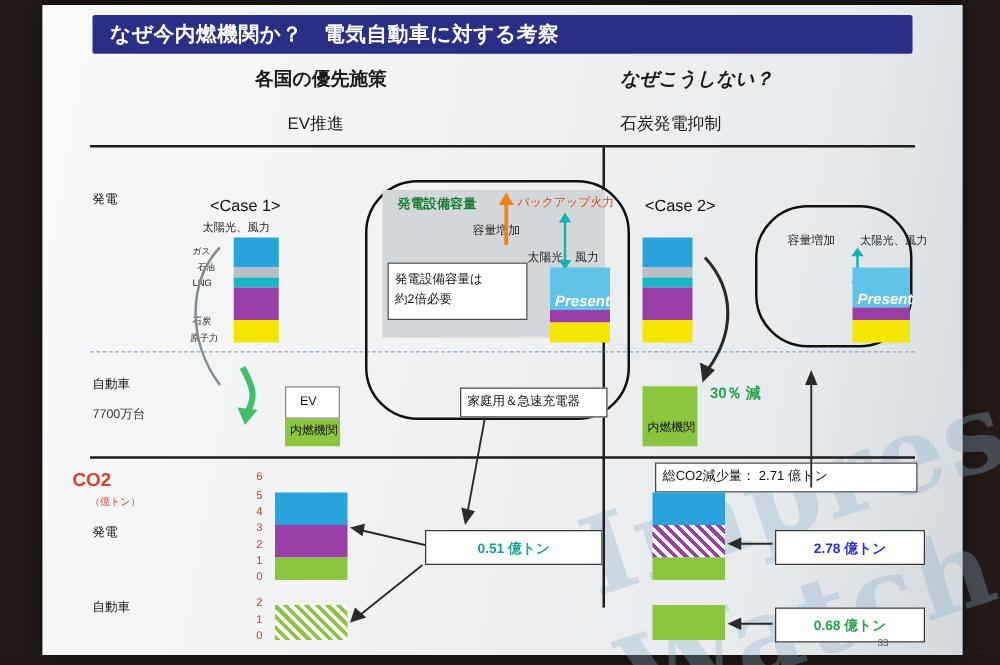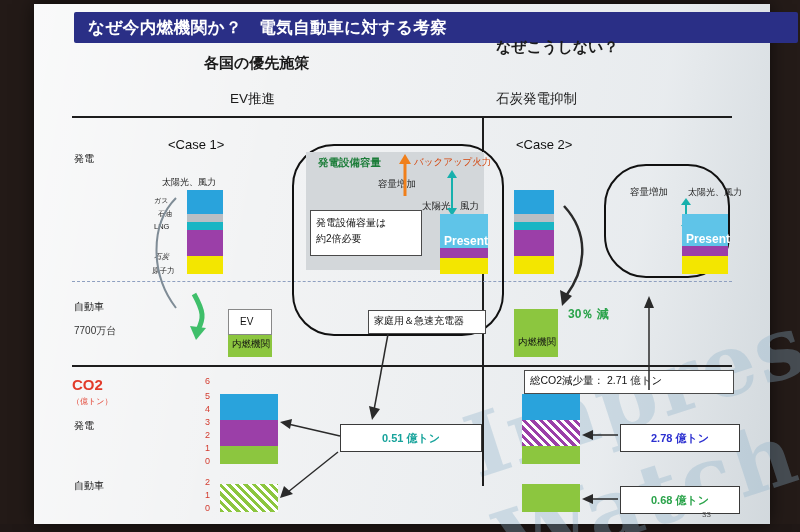--- a/index.html
+++ b/index.html
@@ -20,36 +20,36 @@
     background:linear-gradient(100deg,rgba(255,255,255,.55),rgba(236,240,243,0) 32%,rgba(214,222,228,.35) 78%,rgba(178,190,198,.5));
     pointer-events:none;
   }
   .left-dark{position:absolute;left:0;top:0;width:34px;height:532px;background:#231a17;}
   .right-dark{position:absolute;left:770px;top:0;width:30px;height:532px;background:#241b18;}
   .bottom-dark{position:absolute;left:0;top:524px;width:800px;height:8px;background:#201816;}
   .top-dark{position:absolute;left:0;top:0;width:800px;height:4px;background:#201816;}
 
   
   .titlebar{
-    position:absolute;left:40px;top:8px;width:724px;height:31px;
+    position:absolute;left:40px;top:8px;width:656px;height:31px;
     background:#2a2f86;border-radius:2px;
     display:flex;align-items:center;
   }
   .titlebar .t{
     color:#ffffff;font-size:16.5px;font-weight:bold;letter-spacing:.5px;padding-left:14px;
     white-space:nowrap;
   }
   .ctext{position:absolute;white-space:nowrap;}
 
   
   .h1{font-size:15px;color:#1b1b1b;font-weight:bold;}
   .h2{font-size:13.5px;color:#1b1b1b;}
   .rowlabel{font-size:10px;color:#111;}
   .small{font-size:10px;color:#333;}
-  .caseTitle{font-size:13px;color:#111;}
+  .caseTitle{font-size:13px;color:#111;margin-top:20px;}
 
   
   .hrule{position:absolute;background:#1d1d1d;height:1.5px;}
   .vrule{position:absolute;background:#1d1d1d;width:1.5px;}
   .dashrule{position:absolute;height:0;border-top:1px dashed #8fa0c0;}
 
   
   .bar{position:absolute;}
   .seg{position:absolute;left:0;width:100%;}
   .seg.blue{background:#29a3dc;}
@@ -84,21 +84,21 @@
   .teal-txt{color:#17a39b;font-weight:bold;}
 
   .arrowsvg{position:absolute;overflow:visible;}
 
   .watermark{
     position:absolute;color:rgba(140,175,200,.33);font-size:86px;font-weight:bold;
     font-family:"DejaVu Serif",serif;transform:rotate(-18deg);letter-spacing:2px;
     pointer-events:none;
   }
   .pagenum{position:absolute;font-size:8px;color:#555;}
-  .presentTag{position:absolute;color:#ffffff;font-weight:bold;font-size:12px;}
+  .presentTag{position:absolute;color:#ffffff;font-weight:bold;font-style:italic;font-size:12px;}
 </style>
 </head>
 <body>
 
 <div id="stage">
 
   <div class="top-dark"></div>
   <div class="left-dark"></div>
   <div class="right-dark"></div>
   <div class="bottom-dark"></div>
@@ -106,44 +106,44 @@
   <div class="slide">
 
     <div class="watermark" style="left:440px;top:330px;">Impress Watch</div>
 
     <div class="titlebar">
       <div class="t">なぜ今内燃機関か？　電気自動車に対する考察</div>
     </div>
 
     <div class="ctext h1" style="left:170px;top:50px;text-align:center;">各国の優先施策</div>
     <div class="ctext h2" style="left:196px;top:86px;">EV推進</div>
-    <div class="ctext h1" style="left:462px;top:34px;">なぜこうしない？</div>
+    <div class="ctext h1" style="left:462px;top:50px;font-style:italic;">なぜこうしない？</div>
     <div class="ctext h2" style="left:462px;top:86px;">石炭発電抑制</div>
 
     <div class="hrule" style="left:38px;top:112px;width:660px;"></div>
     <div class="vrule" style="left:448px;top:112px;height:370px;"></div>
     <div class="dashrule" style="left:38px;top:277px;width:660px;"></div>
     <div class="hrule" style="left:38px;top:361px;width:660px;"></div>
 
     <div class="ctext rowlabel" style="left:40px;top:148px;">発電</div>
     <div class="ctext rowlabel" style="left:40px;top:296px;">自動車</div>
     <div class="ctext small" style="left:40px;top:320px;">7700万台</div>
-    <div class="co2title" style="left:38px;top:372px;">CO2</div>
+    <div class="co2title" style="left:24px;top:372px;">CO2</div>
     <div class="co2sub" style="left:38px;top:392px;">（億トン）</div>
     <div class="ctext rowlabel" style="left:40px;top:415px;">発電</div>
     <div class="ctext rowlabel" style="left:40px;top:475px;">自動車</div>
 
     <div class="ctext caseTitle" style="left:134px;top:133px;">&lt;Case 1&gt;</div>
     <div class="ctext caseTitle" style="left:482px;top:133px;">&lt;Case 2&gt;</div>
 
     <div class="ctext" style="left:128px;top:172px;font-size:9px;color:#222;">太陽光、風力</div>
     <div class="ctext" style="left:120px;top:192px;font-size:7px;color:#222;">ガス</div>
     <div class="ctext" style="left:124px;top:205px;font-size:7px;color:#222;">石油</div>
     <div class="ctext" style="left:120px;top:218px;font-size:7.5px;color:#222;">LNG</div>
-    <div class="ctext" style="left:120px;top:248px;font-size:7.5px;color:#222;font-style:italic;">石炭</div>
+    <div class="ctext" style="left:120px;top:248px;font-size:7.5px;color:#222;">石炭</div>
     <div class="ctext" style="left:118px;top:262px;font-size:7.5px;color:#222;">原子力</div>
 
     <div class="bar" style="left:153px;top:186px;width:36px;height:84px;">
       <div class="seg blue" style="top:0;height:24px;"></div>
       <div class="seg grey" style="top:24px;height:8px;"></div>
       <div class="seg teal" style="top:32px;height:8px;"></div>
       <div class="seg purple" style="top:40px;height:26px;"></div>
       <div class="seg yellow" style="top:66px;height:18px;"></div>
     </div>
 

